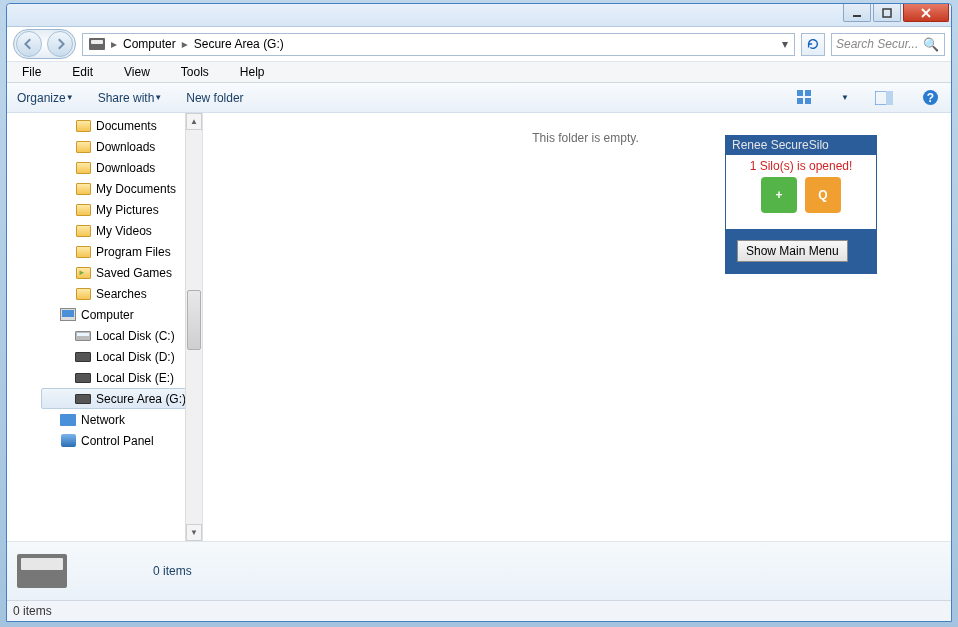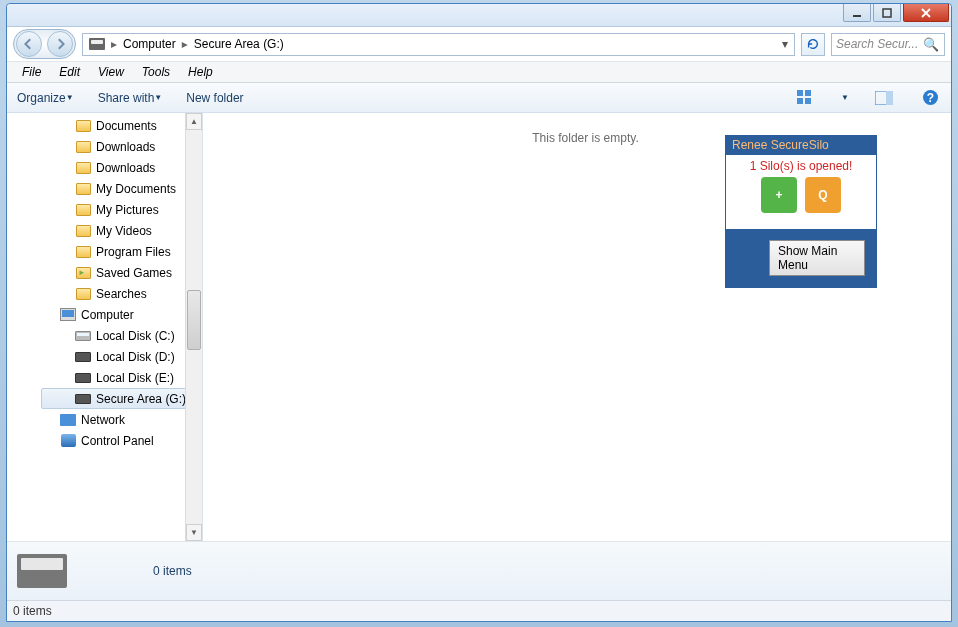--- a/index.html
+++ b/index.html
@@ -22,21 +22,21 @@
 .addrbox .drv::after{content:"";position:absolute;top:2px;left:2px;right:2px;height:4px;background:#eee;border-radius:1px;}
 .addrbox .sep{color:#666;}
 .addrbox .crumb{color:#000;cursor:pointer;}
 .addrbox .spacer{flex:1;}
 .addrbox .dd{width:14px;display:flex;justify-content:center;color:#555;}
 .refbtn{width:24px;height:23px;border:1px solid #a9bed3;background:linear-gradient(#f8fbfe,#e4eef7);display:flex;align-items:center;justify-content:center;color:#1560bd;font-weight:bold;}
 .searchbox{width:114px;height:23px;border:1px solid #a9bed3;display:flex;align-items:center;padding:0 4px;color:#888;font-style:italic;}
 .searchbox .sicon{margin-left:auto;color:#3a7bd5;font-style:normal;font-size:13px;}
 
 
-.menubar{height:21px;border-bottom:1px solid #d0d8e0;background:#f4f6f8;display:flex;align-items:center;padding:0 6px;gap:0;font-style:italic;}
+.menubar{height:21px;border-bottom:1px solid #d0d8e0;background:#f4f6f8;display:flex;align-items:center;padding:0 6px;gap:13px;}
 .menubar .mi{padding:2px 9px;cursor:pointer;}
 
 
 .toolbar{height:30px;background:linear-gradient(#f8fbfe,#e9f0f7);border-bottom:1px solid #d3dfea;display:flex;align-items:center;padding:0 10px;gap:24px;}
 .toolbar .tb{color:#1b3f66;display:flex;align-items:center;cursor:pointer;justify-content:center;}
 .toolbar .spacer{flex:1;}
 .toolbar .ricon{width:22px;height:22px;display:flex;align-items:center;justify-content:center;}
 .toolbar .dd{color:#1b3f66;font-size:8px;}
 
 
@@ -61,28 +61,28 @@
 .cp{width:15px;height:13px;background:linear-gradient(#7ab4eb,#2a6db5);border-radius:2px;}
 .vscroll{position:absolute;right:0;top:0;width:17px;bottom:0;background:#f0f0f0;border-left:1px solid #dcdcdc;display:flex;flex-direction:column;}
 .vscroll .ar{height:17px;background:#f4f4f4;border:1px solid #cfcfcf;display:flex;align-items:center;justify-content:center;font-size:8px;color:#606060;}
 .vscroll .track{flex:1;position:relative;}
 .vscroll .thumb{position:absolute;left:1px;right:1px;top:160px;height:60px;background:linear-gradient(#e8e8e8,#cfcfcf);border:1px solid #b0b0b0;border-radius:2px;}
 
 .main{flex:1;position:relative;background:#fff;}
 .emptymsg{position:absolute;left:17px;right:0;top:18px;text-align:center;color:#6b6b6b;}
 
 .panel{position:absolute;right:74px;top:22px;width:152px;background:#2a5d99;padding:1px;}
-.panel-title{color:#fdba74;padding:2px 6px 3px;font-size:12px;}
+.panel-title{color:#e5e5e5;padding:2px 6px 3px;font-size:12px;}
 .panel-body{background:#fff;padding:4px 0 10px;text-align:center;}
 .panel-status{color:#d02424;padding:0 0 4px;}
 .panel-icons{display:flex;justify-content:center;gap:8px;padding:0 0 6px;}
 .pbtn{width:36px;height:36px;border-radius:4px;display:flex;align-items:center;justify-content:center;color:#fff;font-size:24px;font-weight:bold;}
 .pbtn.add{background:#55b447;}
 .pbtn.q{background:#f0a030;}
-.mainmenu-row{background:#2a5d99;padding:11px;margin-left:32px;}
+.mainmenu-row{background:#2a5d99;padding:11px;}
 .mainmenu-btn{background:linear-gradient(#f8f8f8,#e2e2e2);border:1px solid #8b8b8b;padding:3px 8px;cursor:pointer;display:inline-block;}
 
 
 .details{height:59px;border-top:1px solid #dfe6ec;background:linear-gradient(#f5f9fc,#eaf1f8);display:flex;align-items:center;padding:0 10px;gap:16px;}
 .details .count{color:#1b3f66;margin-left:70px;}
 .details .bigicon{width:50px;height:34px;background:#777;border-radius:2px;position:relative;}
 .details .bigicon::after{content:"";position:absolute;top:4px;left:4px;right:4px;height:12px;background:#e7e7e7;border-radius:1px;}
 
 .status{height:21px;border-top:1px solid #cfd8e1;background:#f1f5f9;display:flex;align-items:center;padding:0 6px;color:#333;}
 </style>

